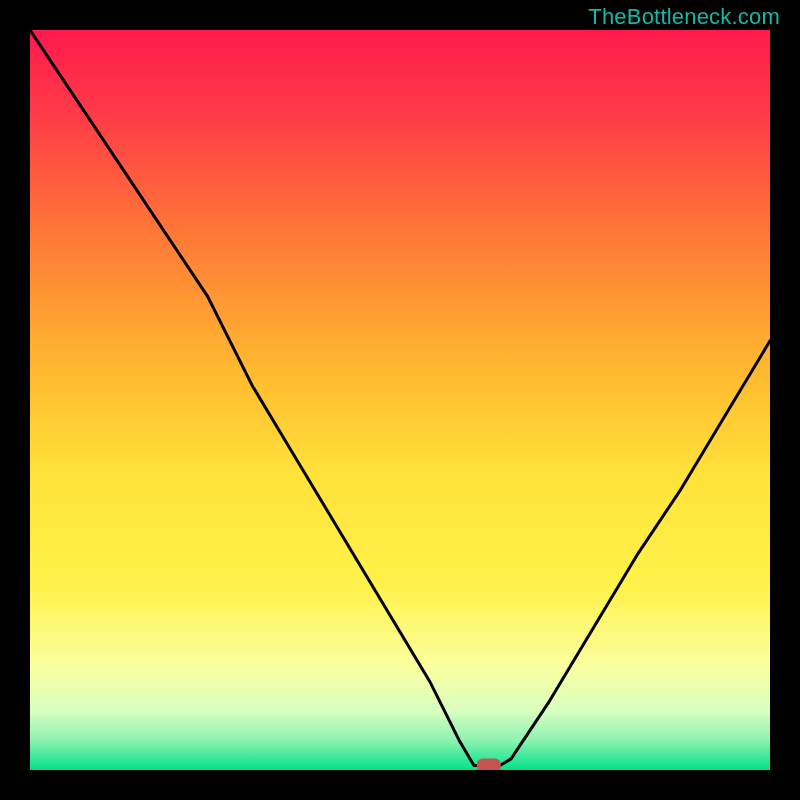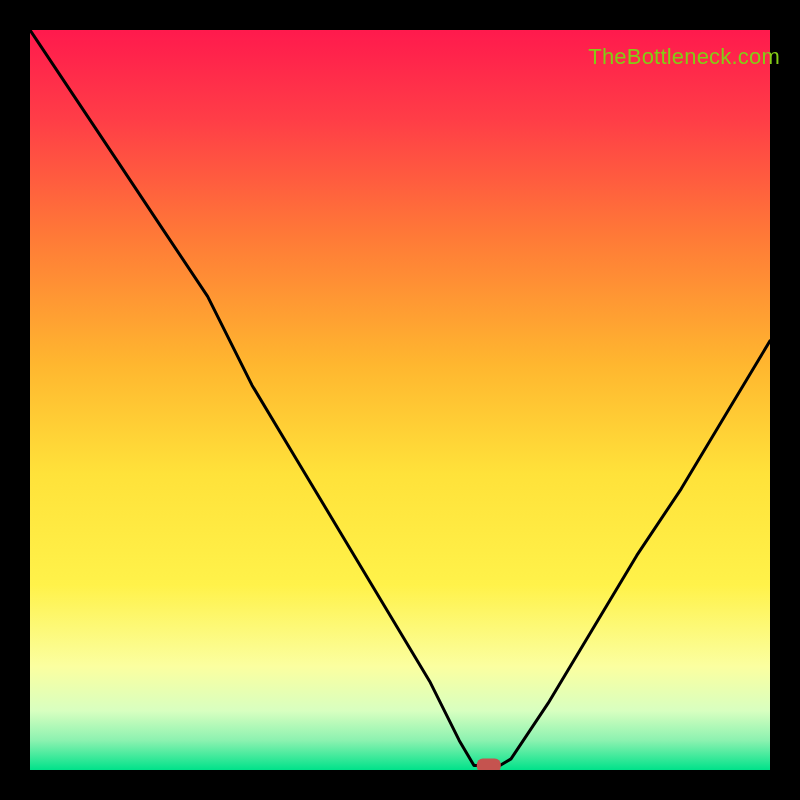--- a/index.html
+++ b/index.html
@@ -14,26 +14,25 @@
   .frame {
     position: relative;
     width: 800px;
     height: 800px;
     background: #000;
   }
   .watermark {
     position: absolute;
     top: 4px;
     right: 20px;
-    color: #84cc16;
+    color: #14b8a6;
     font-size: 22px;
     font-weight: 500;
     letter-spacing: 0.2px;
     z-index: 10;
-    margin-top: 40px;
   }
   .plot-area {
     position: absolute;
     left: 30px;
     top: 30px;
     width: 740px;
     height: 740px;
   }
   
   .gradient-rect {

